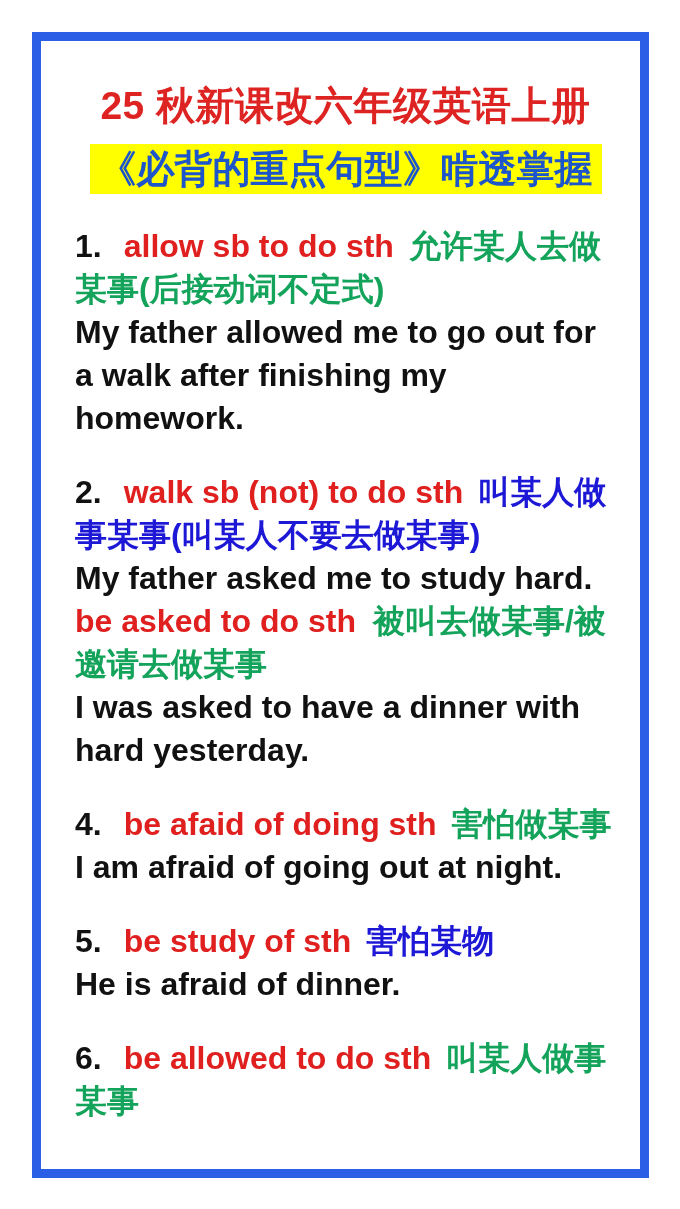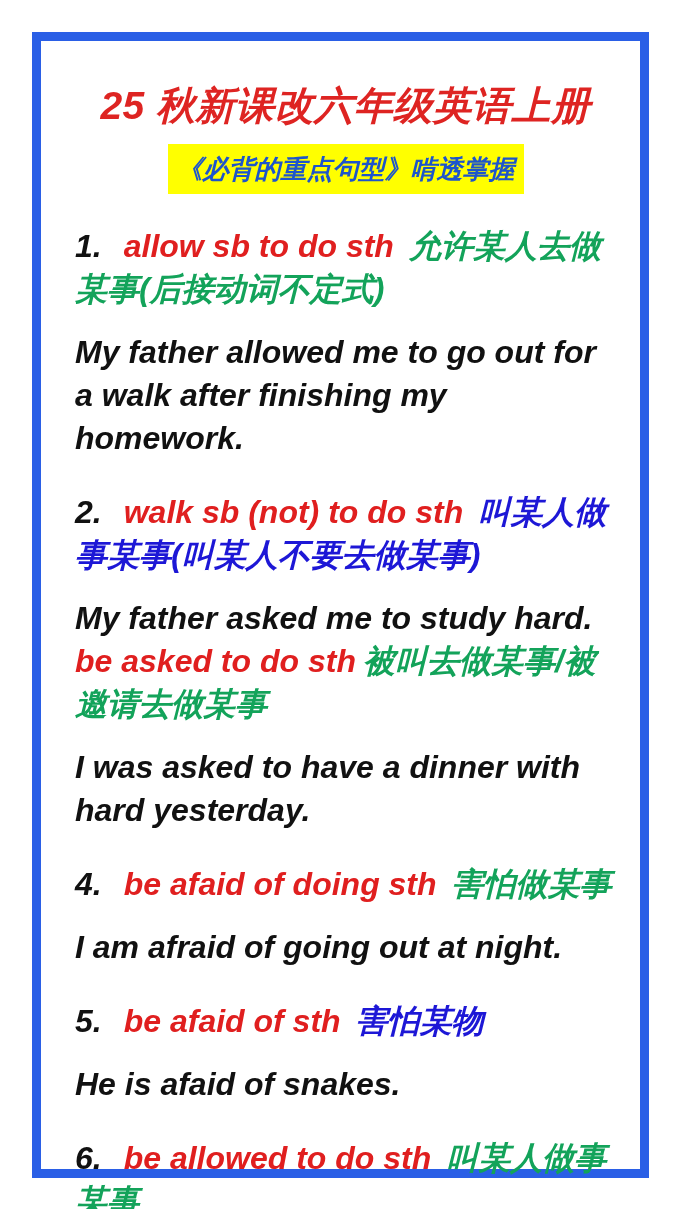--- a/index.html
+++ b/index.html
@@ -20,49 +20,48 @@
     font-weight:bold;
     color:var(--body-black);
     overflow:hidden;
   }
   .frame{
     margin:32px auto 0 32px;
     width:617px;height:1146px;
     border:9px solid var(--frame-blue);
     padding:40px 24px 0 34px;
     background:#ffffff;
-    font-style:italic;
   }
   .title-wrap{text-align:center;}
   .main-title{
     color:var(--title-red);
     font-size:39px;
     line-height:50px;
     letter-spacing:0.5px;
     white-space:nowrap;
   }
   .subtitle-wrap{text-align:center;margin-top:13px;}
   .subtitle{
     display:inline-block;
     background:var(--highlight-yellow);
     color:var(--title-blue);
-    font-size:26px;
+    font-size:38px;
     line-height:50px;
     padding:0 9px;
     white-space:nowrap;
   }
   .pattern-list{margin-top:2px;}
   .item{margin-top:31px;font-size:32px;line-height:43px;}
   .head{word-break:break-word;}
   .num{color:var(--body-black);margin-right:22px;}
   .phrase{color:var(--phrase-red);margin-right:15px;}
-  .sub-head .phrase{margin-right:7px;}
+  .sub-head .phrase{margin-right:17px;}
   [data-color="green"]{color:var(--zh-green);}
   [data-color="blue"]{color:var(--zh-blue);}
-  .example{color:var(--body-black);margin-top:20px;}
+  .example{color:var(--body-black);}
 </style>
 </head>
 <body>
 
 <div class="frame">
 
   <div class="title-wrap">
     <div class="main-title">25 秋新课改六年级英语上册</div>
   </div>
 
@@ -95,23 +94,23 @@
 
     <div class="item">
       <p class="head">
         <span class="num">4.</span><span class="phrase">be afaid of doing sth</span><span class="zh" data-color="green">害怕做某事</span>
       </p>
       <div class="example">I am afraid of going out at night.</div>
     </div>
 
     <div class="item">
       <p class="head">
-        <span class="num">5.</span><span class="phrase">be afaid of sth</span><span class="zh" data-color="blue">害怕某物</span>
+        <span class="num">5.</span><span class="phrase">be study of sth</span><span class="zh" data-color="blue">害怕某物</span>
       </p>
-      <div class="example">He is afaid of snakes.</div>
+      <div class="example">He is afraid of dinner.</div>
     </div>
 
     <div class="item">
       <p class="head">
         <span class="num">6.</span><span class="phrase">be allowed to do sth</span><span class="zh" data-color="green">叫某人做事某事</span>
       </p>
     </div>
 
   </div>
 </div>

